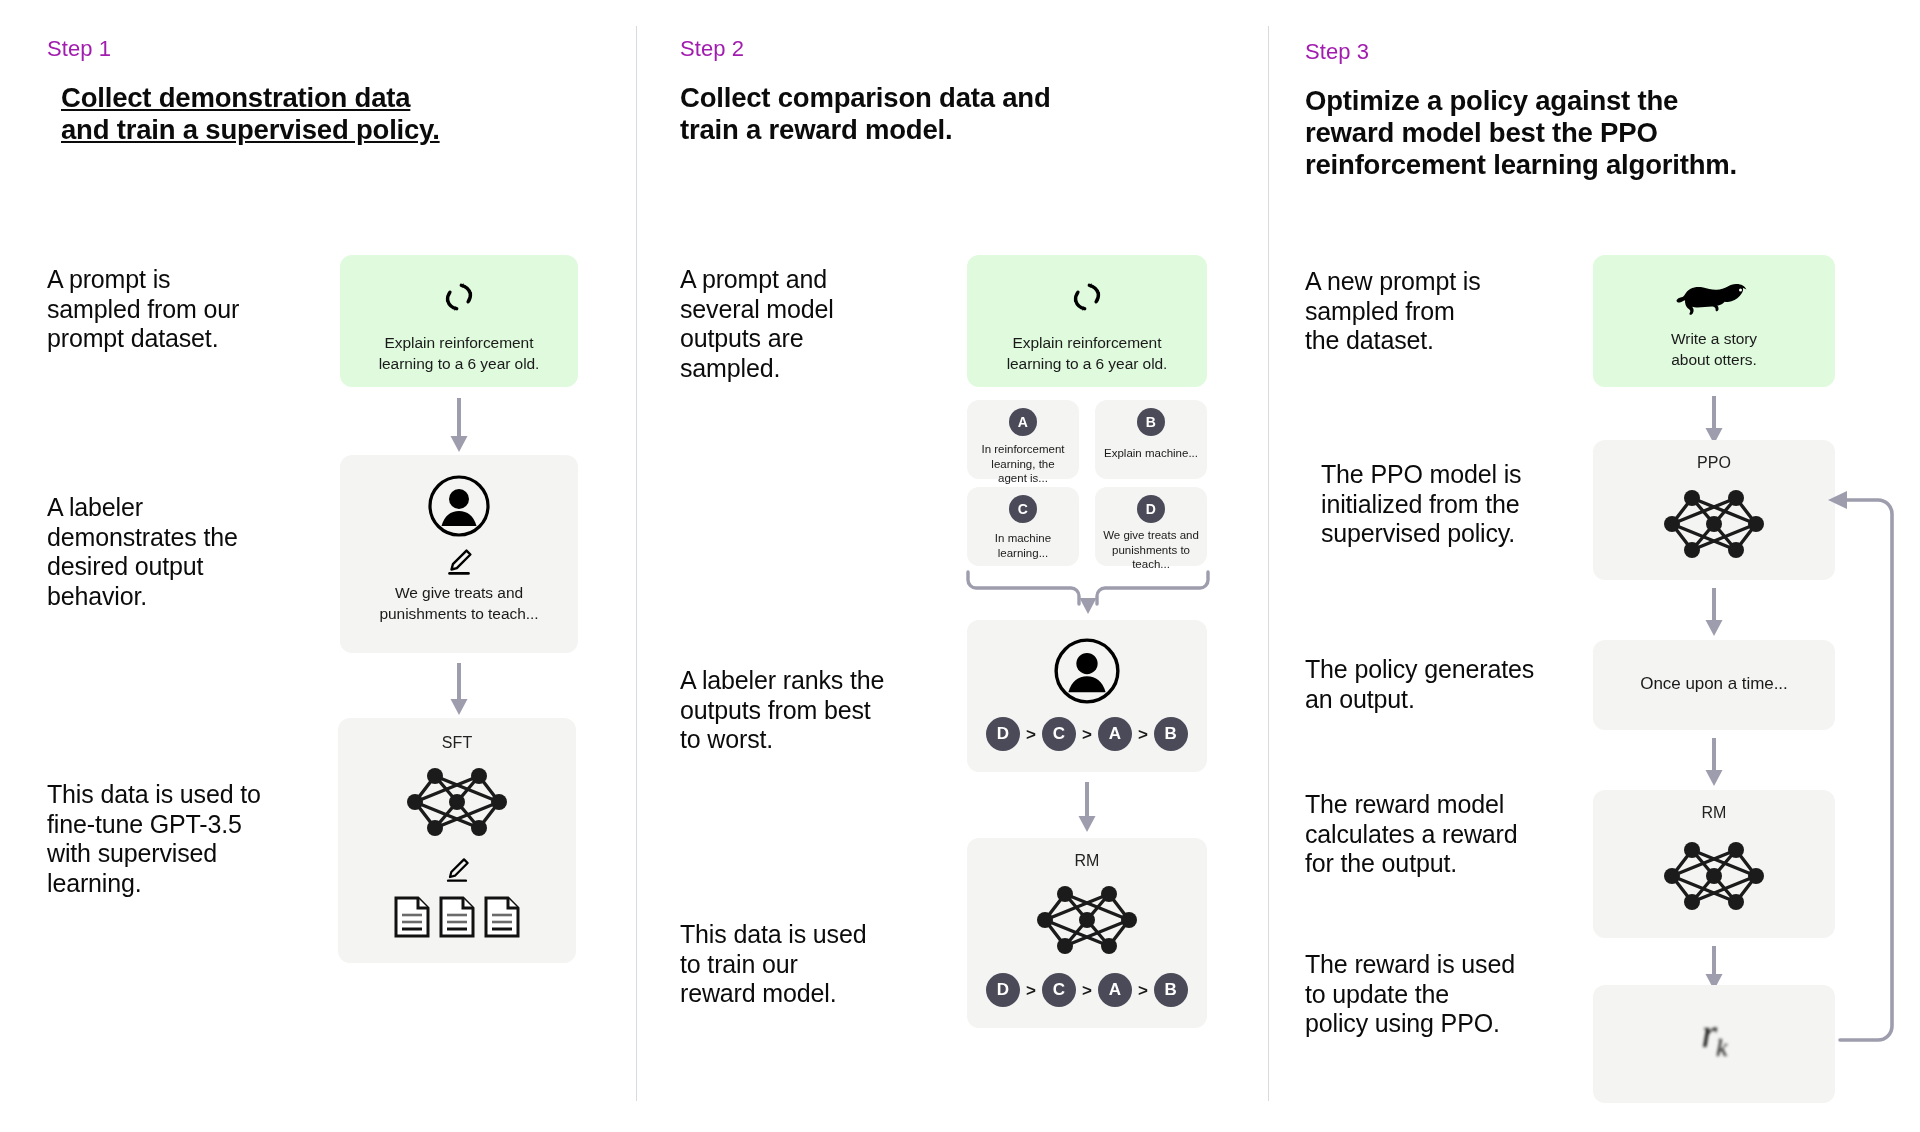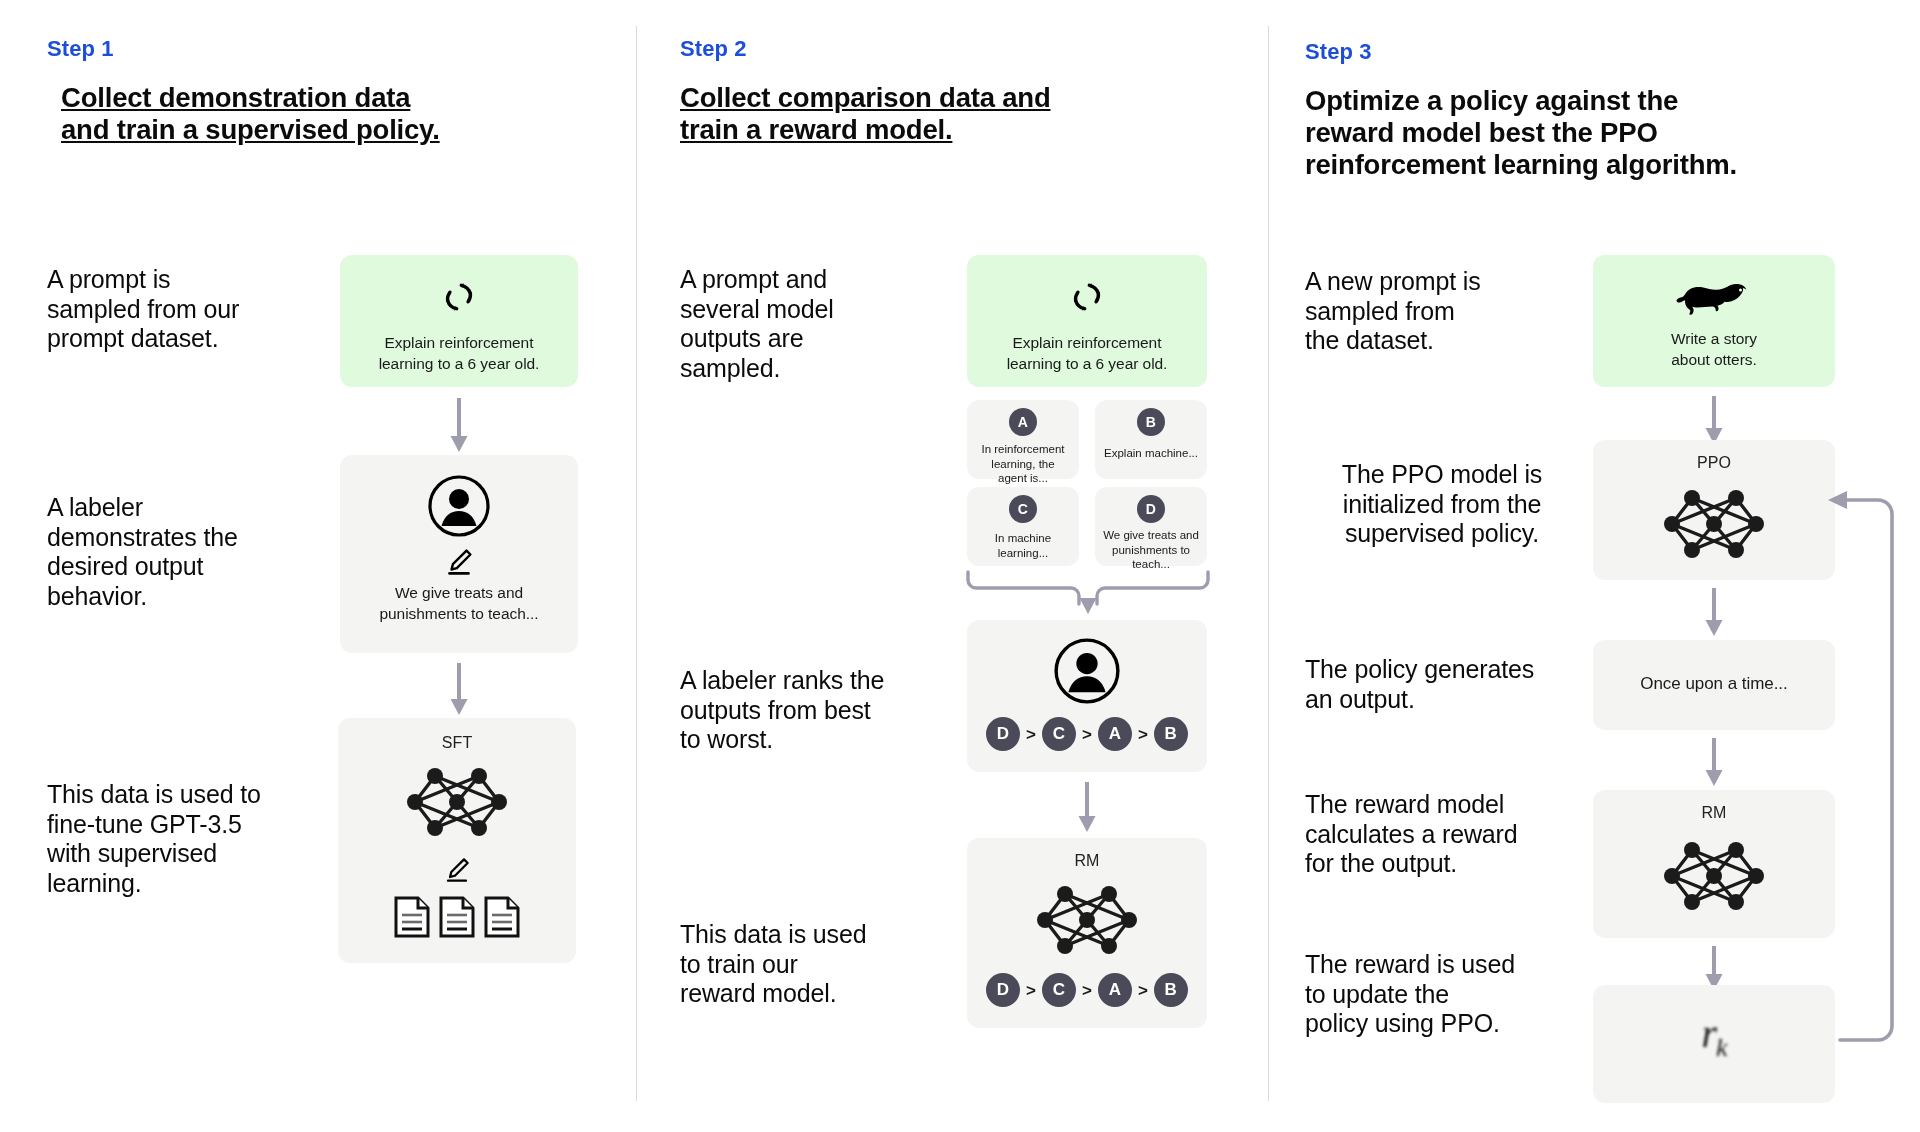--- a/index.html
+++ b/index.html
@@ -21,23 +21,22 @@
   .divider{
     position:absolute;top:26px;width:1px;height:1075px;
     background:#d9dadd;
   }
   #div1{left:636px;}
   #div2{left:1268px;}
 
   
   .step-label{
     position:absolute;
-    font-size:22px;color:#1d4ed8;letter-spacing:.1px;
+    font-size:22px;color:#a21caf;letter-spacing:.1px;
     white-space:nowrap;
-    font-weight:bold;
   }
   .step-title{
     position:absolute;
     font-size:27.5px;font-weight:bold;line-height:1.17;
     color:#0b0b0b;letter-spacing:-0.2px;
   }
 
   
   .desc{
     position:absolute;
@@ -259,21 +258,21 @@
           <line x1="8" y1="33" x2="28" y2="33" stroke="#111" stroke-width="3"></line>
         </svg>
       </div>
     </div>
   </div>
 
   <div class="col" id="col2">
 
     <div class="step-label" style="left:45px;top:36px;">Step 2</div>
 
-    <div class="step-title" style="left:45px;top:82px;width:520px;text-decoration:underline;">
+    <div class="step-title" style="left:45px;top:82px;width:520px;">
       <div>Collect comparison data and</div>
       <div>train a reward model.</div>
     </div>
 
     <div class="desc" style="left:45px;top:265px;width:260px;white-space:pre-line;">A prompt and
 several model
 outputs are
 sampled.</div>
     <div class="desc" style="left:45px;top:666px;width:270px;white-space:pre-line;">A labeler ranks the
 outputs from best
@@ -413,21 +412,21 @@
 
     <div class="step-title" style="left:30px;top:85px;width:500px;">
       <div>Optimize a policy against the</div>
       <div>reward model best the PPO</div>
       <div>reinforcement learning algorithm.</div>
     </div>
 
     <div class="desc" style="left:30px;top:267px;width:250px;white-space:pre-line;">A new prompt is
 sampled from
 the dataset.</div>
-    <div class="desc" style="left:37px;top:460px;width:260px;white-space:pre-line;text-align:center;">The PPO model is
+    <div class="desc" style="left:46px;top:460px;width:260px;white-space:pre-line;">The PPO model is
 initialized from the
 supervised policy.</div>
     <div class="desc" style="left:30px;top:655px;width:280px;white-space:pre-line;">The policy generates
 an output.</div>
     <div class="desc" style="left:30px;top:790px;width:270px;white-space:pre-line;">The reward model
 calculates a reward
 for the output.</div>
     <div class="desc" style="left:30px;top:950px;width:260px;white-space:pre-line;">The reward is used
 to update the
 policy using PPO.</div>

